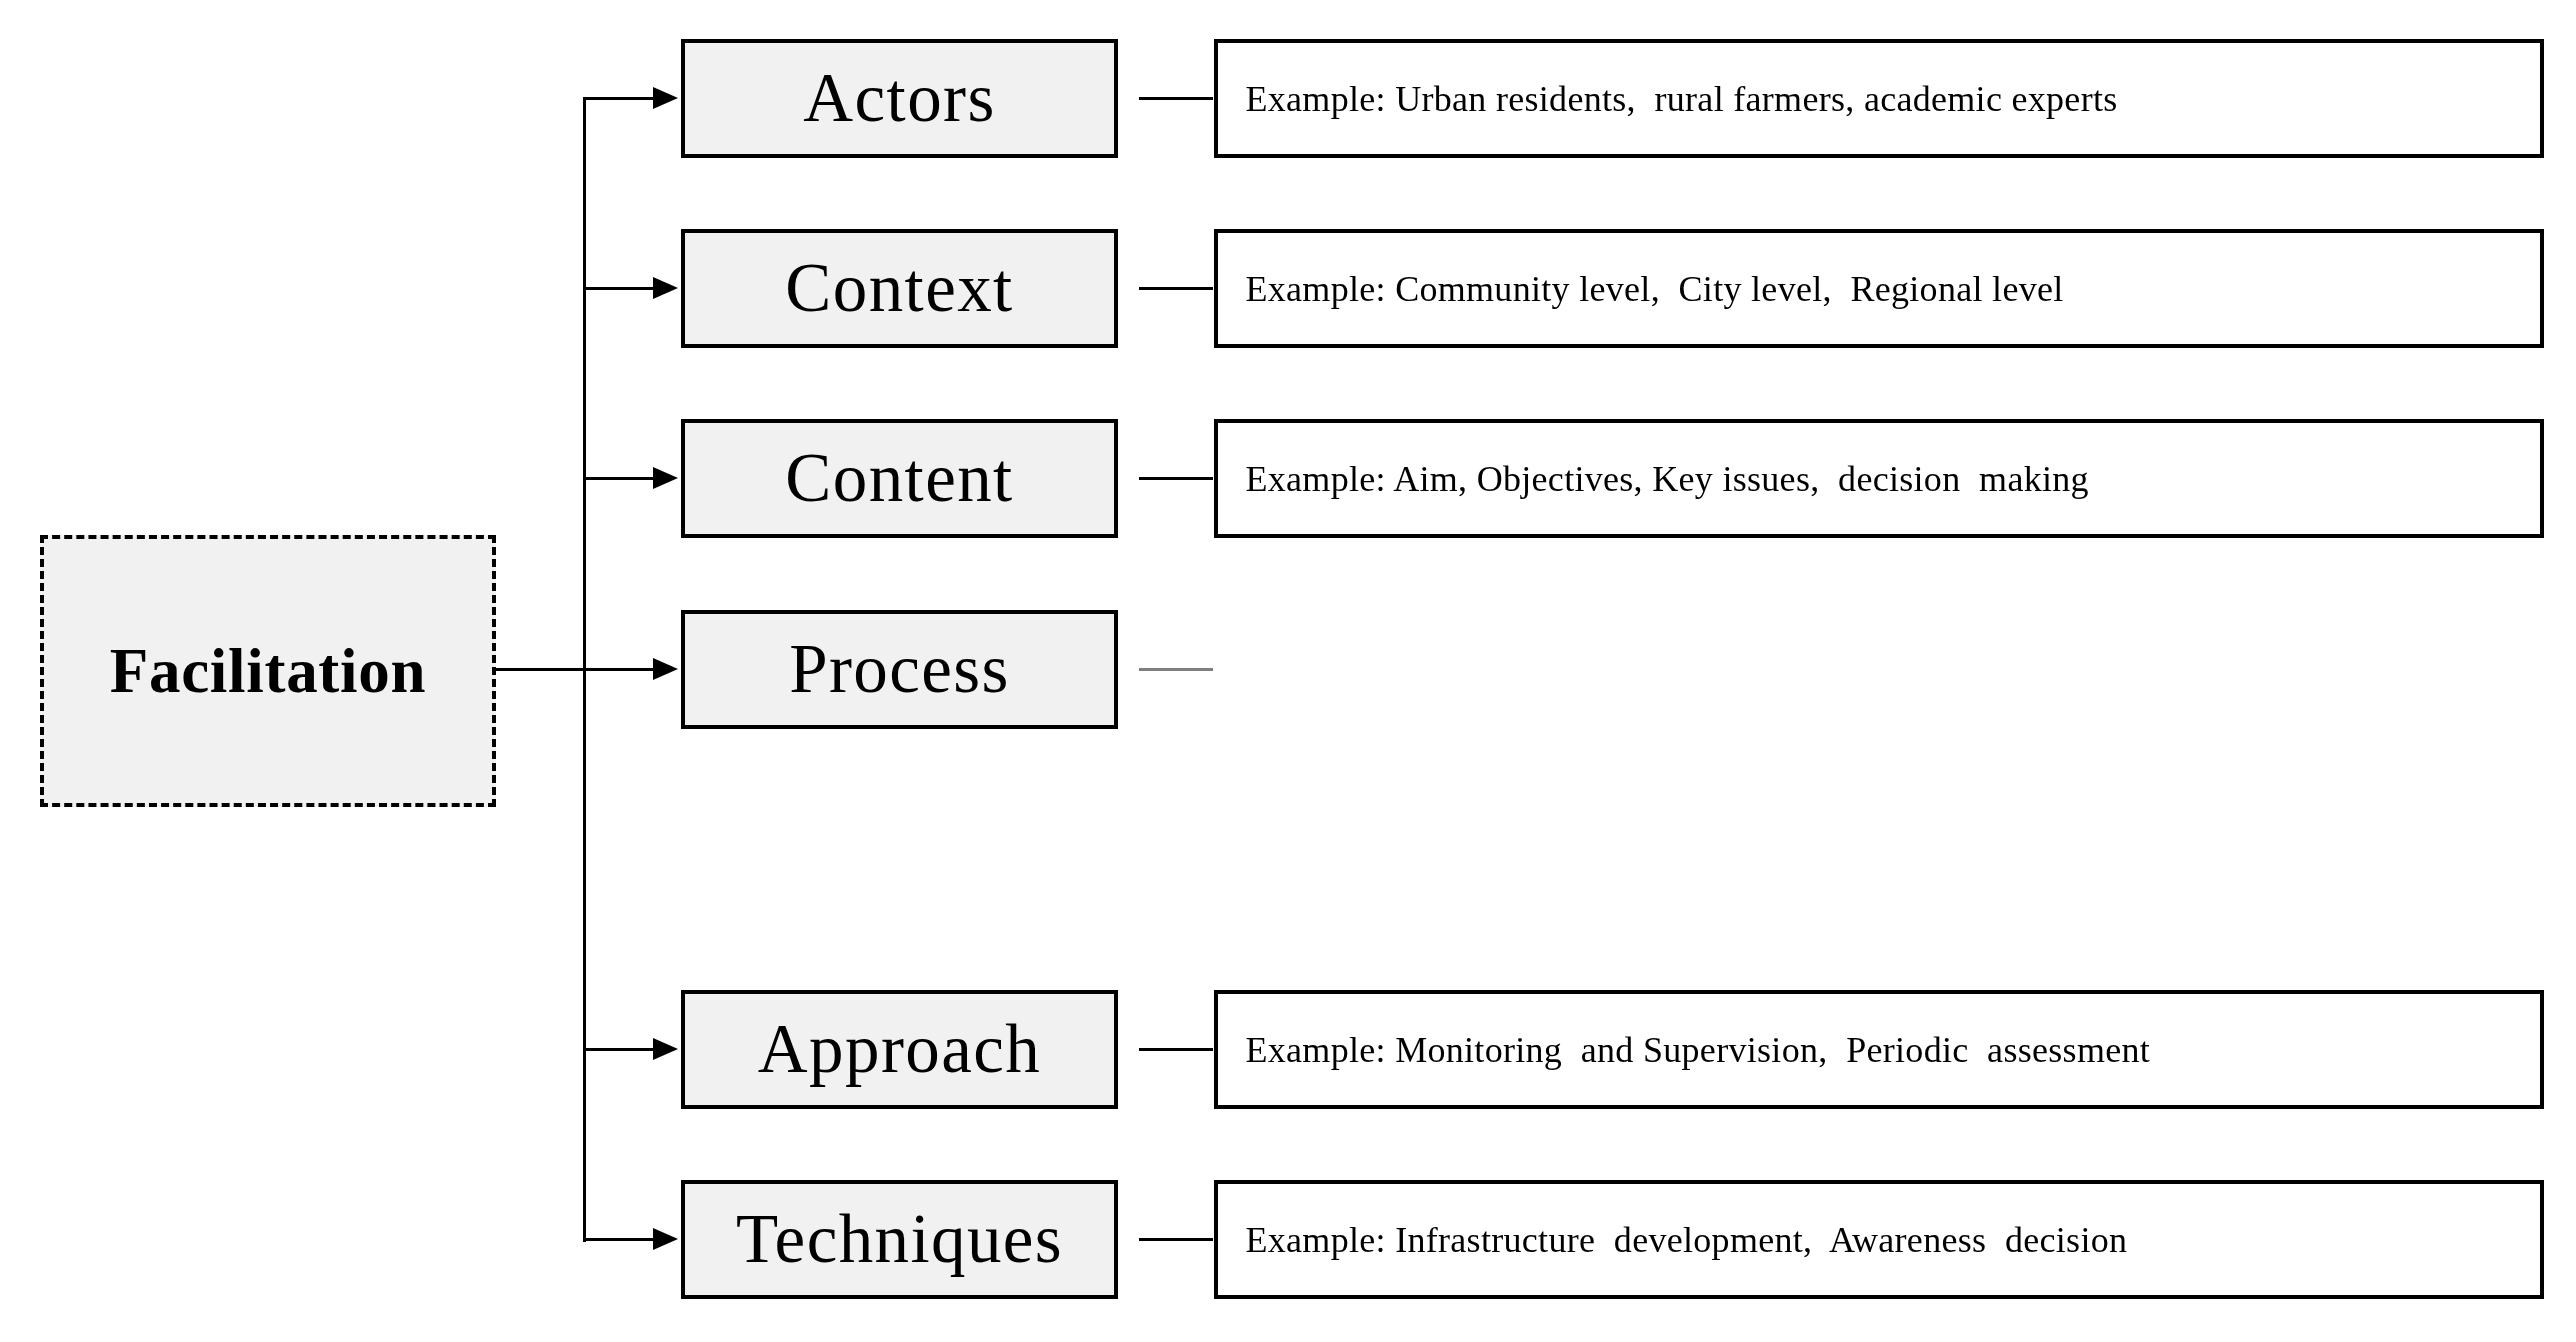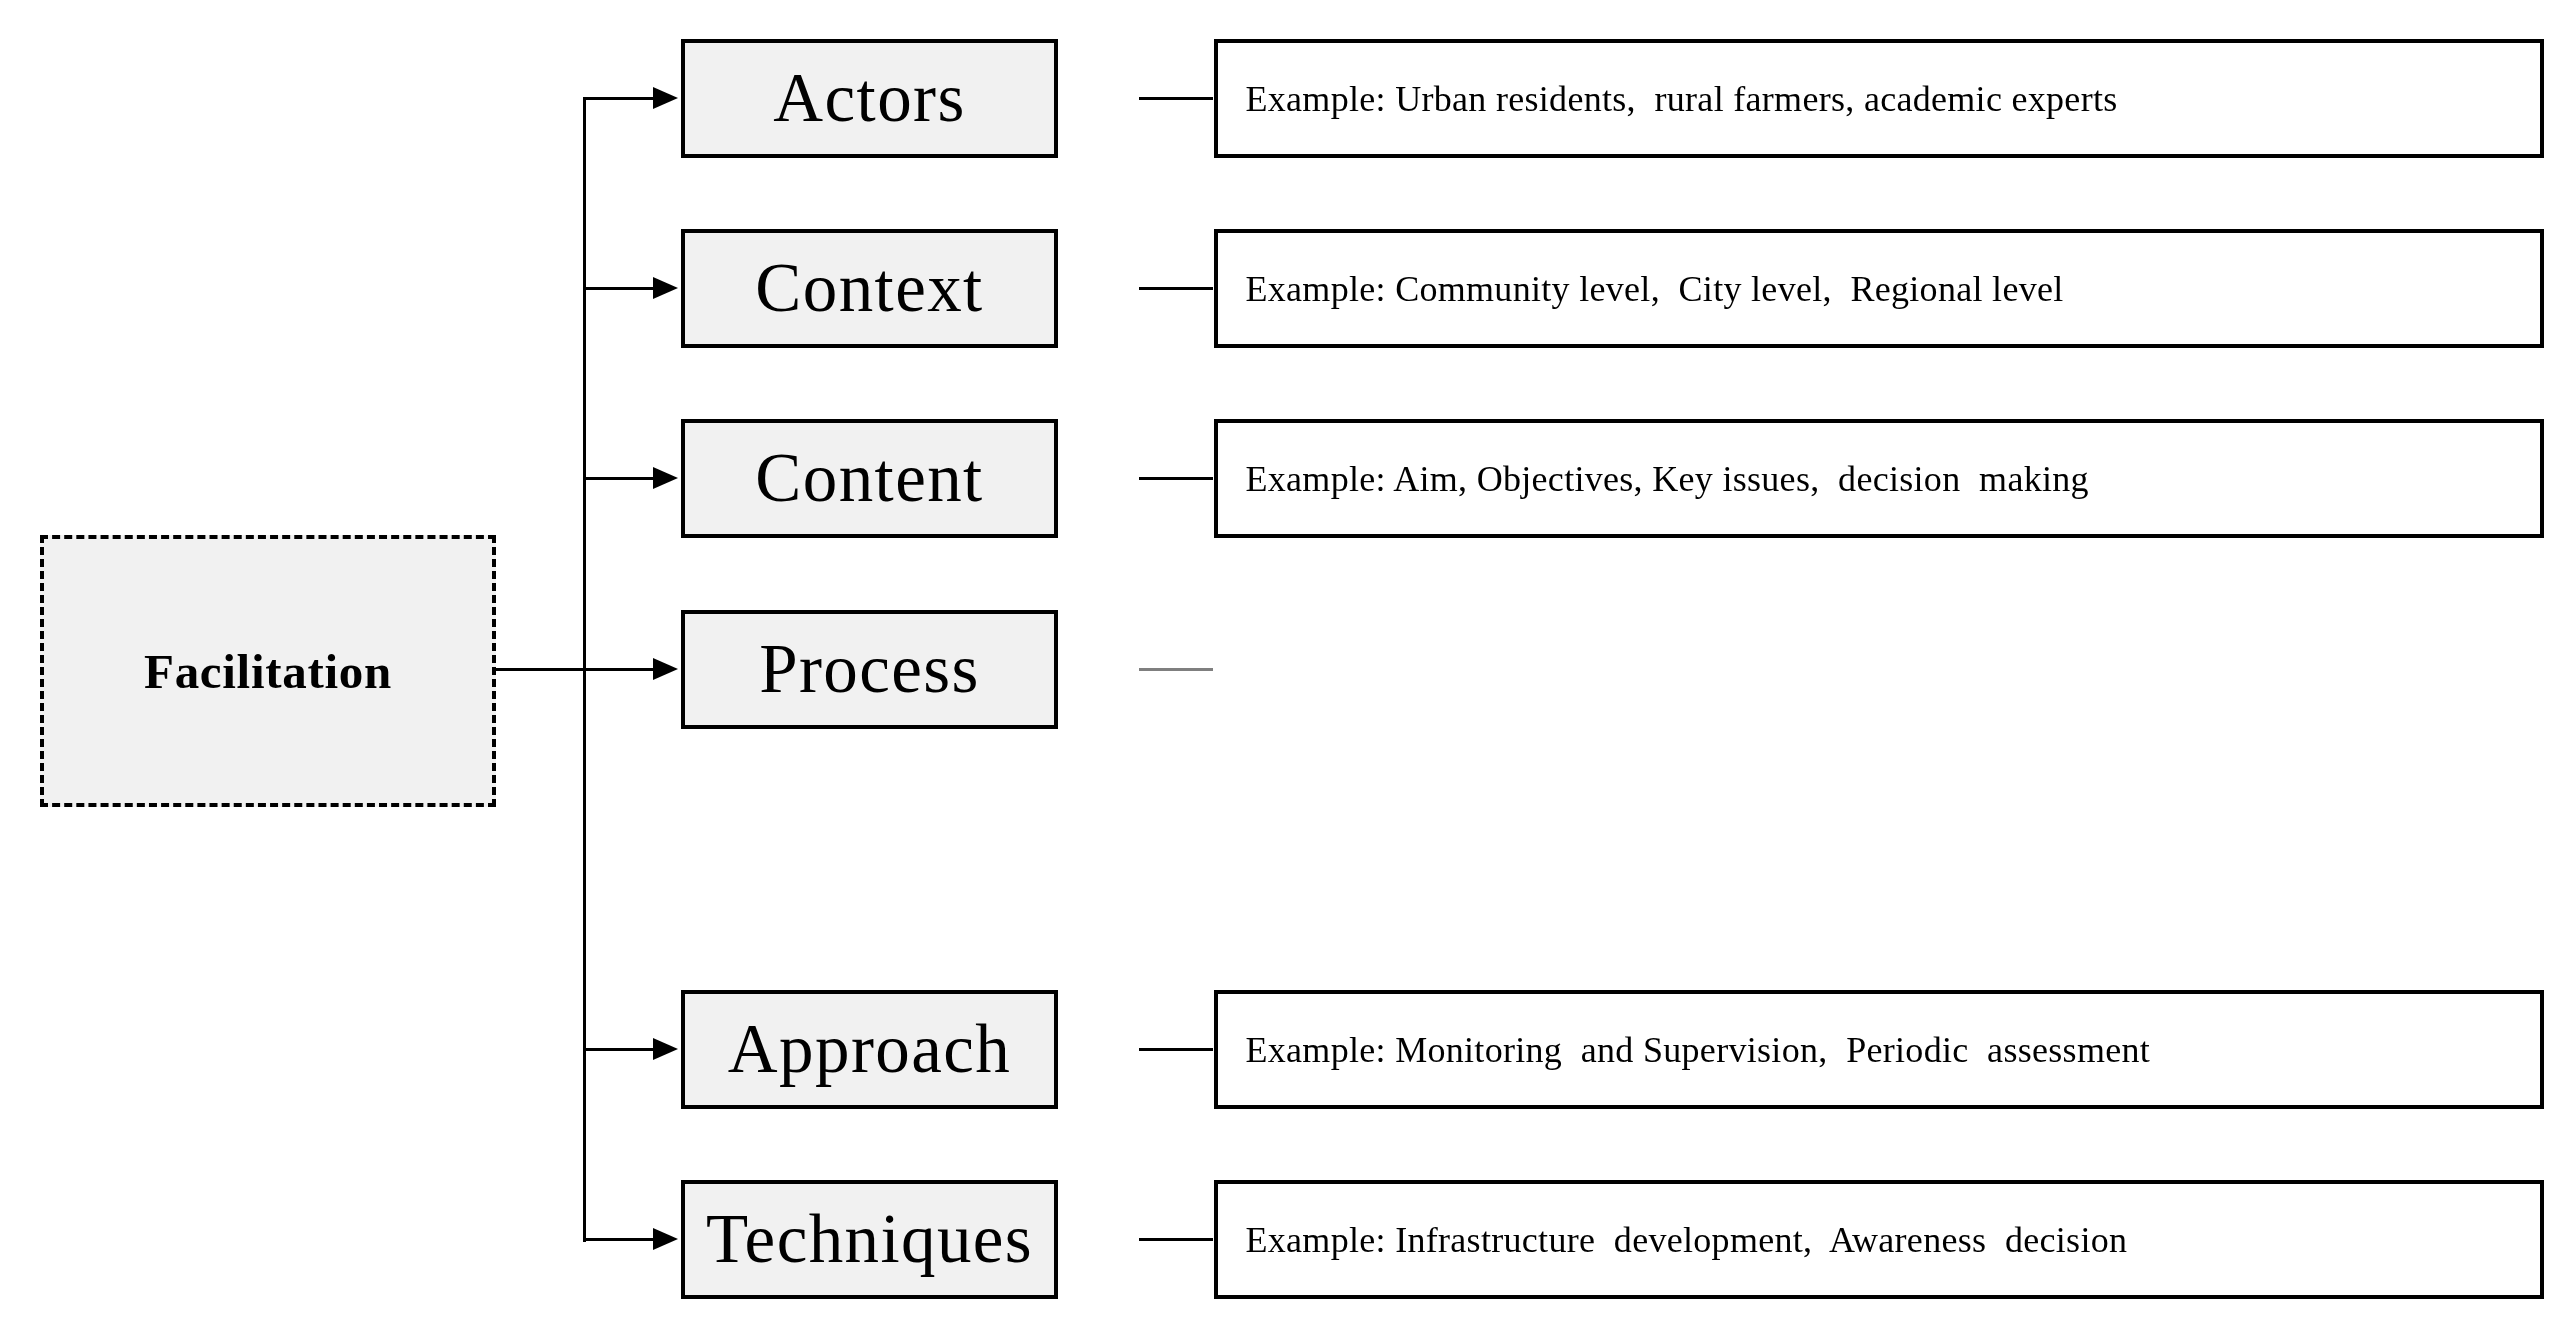--- a/index.html
+++ b/index.html
@@ -11,42 +11,42 @@
     overflow:hidden;
   }
   .root-box{
     position:absolute;left:40px;top:535px;width:456px;height:272px;
     box-sizing:border-box;
     background:var(--box-fill);
     border:4.8px dashed var(--line);
     display:flex;align-items:center;justify-content:center;
   }
   .root-box span{
-    font-size:49px;font-weight:bold;color:var(--line);letter-spacing:0.7px;
+    font-size:63px;font-weight:bold;color:var(--line);letter-spacing:0.7px;
   }
   .trunk{
     position:absolute;left:583px;top:97px;width:3.4px;height:1145px;
     background:var(--line);
   }
   .row{
     position:absolute;left:0;width:2576px;height:119px;
   }
   .branch{
     position:absolute;left:585px;top:58px;width:69px;height:3.4px;
     background:var(--line);
   }
   .row--root .branch{left:496px;width:158px;}
   .arrowhead{
     position:absolute;left:653px;top:48px;width:0;height:0;
     border-top:11.7px solid transparent;
     border-bottom:11.7px solid transparent;
     border-left:25px solid var(--line);
   }
   .category-box{
-    position:absolute;left:681px;top:0;width:377px;height:119px;
+    position:absolute;left:681px;top:0;width:437px;height:119px;
     box-sizing:border-box;
     background:var(--box-fill);
     border:4.1px solid var(--line);
     display:flex;align-items:center;justify-content:center;
   }
   .category-box span{font-size:69px;color:var(--line);letter-spacing:1.4px;}
   .connector{
     position:absolute;left:1139px;top:58px;width:74px;height:3.4px;
     background:var(--line);
   }

